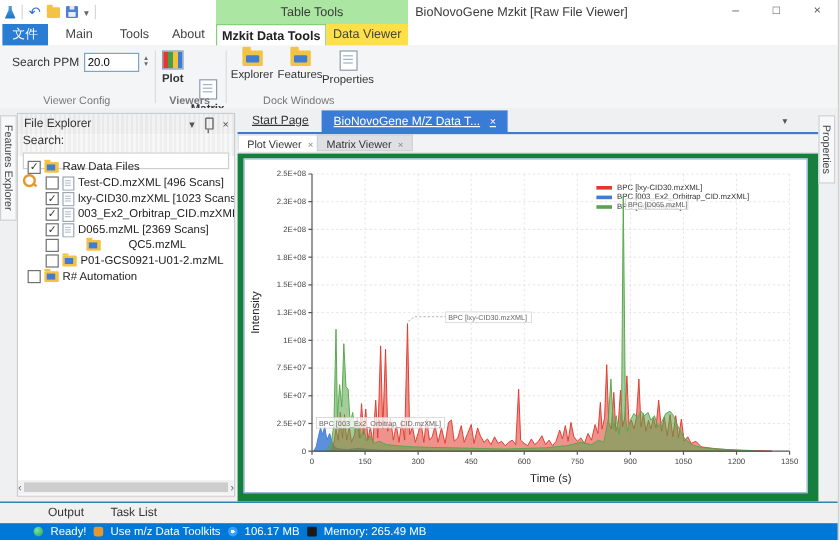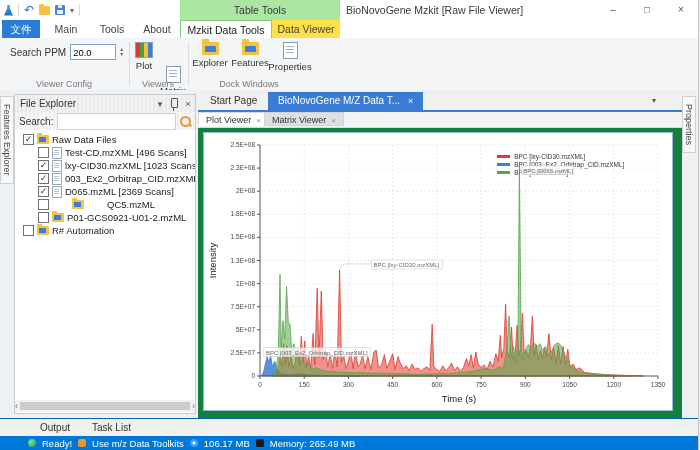--- a/index.html
+++ b/index.html
@@ -50,38 +50,38 @@
   .vstrip.left{left:0;}
   .vstrip.right{right:0;width:16px;}
   .vtab{writing-mode:vertical-rl;font-size:9px;color:#444;background:#f7f8f9;border:1px solid #d0d0d0;padding:7px 1px;margin-top:6px;white-space:nowrap;}
   
   .explorer{position:absolute;left:14px;top:4px;width:182px;height:320px;background:#fff;border:1px solid #c8cdd4;box-sizing:border-box;}
   .ex-title{position:absolute;left:0;top:0;right:0;height:17px;background:repeating-linear-gradient(90deg,#f2f2f2 0 2px,#e9e9e9 2px 4px);display:flex;align-items:center;font-size:10px;color:#333;padding-left:5px;box-sizing:border-box;}
   .ex-title .fill{flex:1;}
   .ex-title .tbtn{width:14px;text-align:center;color:#555;font-size:9px;}
   .pin{display:inline-block;width:5px;height:8px;border:1px solid #555;border-radius:1px;position:relative;}
   .pin:after{content:"";position:absolute;left:1px;bottom:-4px;width:1px;height:3px;background:#555;}
-  .ex-search{position:absolute;left:0;top:17px;right:0;height:18px;background:repeating-linear-gradient(90deg,#f7f7f7 0 2px,#efefef 2px 4px);display:flex;align-items:center;gap:4px;font-size:10px;color:#333;padding:0 4px;box-sizing:border-box;}
+  .ex-search{position:absolute;left:0;top:17px;right:0;height:18px;background:repeating-linear-gradient(90deg,#f7f7f7 0 2px,#efefef 2px 4px);display:flex;gap:4px;font-size:10px;color:#333;padding:0 4px;box-sizing:border-box;flex-direction:column;}
   .ex-search input{flex:1;height:13px;border:1px solid #cfcfcf;font-size:9px;min-width:10px;}
   .mag{width:7px;height:7px;border:2px solid #e8972e;border-radius:50%;position:relative;flex:0 0 auto;}
   .mag:after{content:"";position:absolute;left:6px;top:6px;width:4px;height:2px;background:#e8972e;transform:rotate(45deg);}
   .tree{position:absolute;left:0;top:36px;right:0;bottom:14px;overflow:hidden;padding-top:2px;}
   .trow{display:flex;align-items:center;height:13px;font-size:9.5px;color:#222;white-space:nowrap;overflow:hidden;}
   .cb{width:9px;height:9px;border:1px solid #707070;background:#fff;margin-right:3px;flex:0 0 auto;font-size:9px;line-height:8px;color:#333;text-align:center;}
   .tico-folder{width:12px;height:9px;background:#f5c344;border-radius:1px;position:relative;margin-right:3px;flex:0 0 auto;}
   .tico-folder:before{content:"";position:absolute;left:0;top:-2px;width:5px;height:2px;background:#f5c344;}
   .tico-folder:after{content:"";position:absolute;left:2px;top:2px;width:7px;height:5px;background:#3f7cd6;}
   .tico-file{width:8px;height:10px;background:#fff;border:1px solid #9aa7b5;position:relative;margin-right:3px;flex:0 0 auto;}
   .tico-file:before{content:"";position:absolute;left:1px;top:2px;width:5px;height:1px;background:#b9c6d4;box-shadow:0 2px 0 #b9c6d4,0 4px 0 #b9c6d4;}
   .hscroll{position:absolute;left:0;bottom:1px;right:0;height:12px;background:#f2f2f2;display:flex;align-items:center;font-size:9px;color:#666;}
   .hthumb{height:8px;background:#cdcdcd;flex:1;margin:0 2px;}
   
   .doc{position:absolute;left:198px;top:0;width:484px;height:328px;}
   .doctabs{position:absolute;left:0;top:2px;width:484px;height:18px;}
-  .dtab{position:absolute;top:0;height:18px;line-height:18px;font-size:10px;color:#333;padding:0 10px;}
+  .dtab{position:absolute;top:0;height:18px;line-height:18px;font-size:10px;color:#333;padding:0 10px;text-decoration:underline;}
   .dtab.active{background:#3a7bd5;color:#fff;}
   .dtab .x{margin-left:8px;font-size:9px;}
   .doclist{position:absolute;right:26px;top:4px;font-size:8px;color:#555;}
   .blueline{position:absolute;left:0;top:20px;width:484px;height:2px;background:#3a7bd5;}
   .subtabs{position:absolute;left:0;top:22px;width:484px;height:15px;background:#f2f3f5;border-bottom:1px solid #d8dbdf;}
   .stab{position:absolute;top:0;height:14px;line-height:14px;font-size:9px;color:#333;padding:0 7px;}
   .stab.active{background:#fff;border:1px solid #d8dbdf;border-bottom:1px solid #fff;box-sizing:border-box;}
   .stab.idle{background:#dde0e4;border:1px solid #cfd3d8;box-sizing:border-box;}
   .stab .x{margin-left:5px;color:#888;font-size:8px;}
   .content{position:absolute;left:0;top:38px;width:484px;height:290px;background:#15803d;}
@@ -120,38 +120,38 @@
       <div class="winbtn">□</div>
       <div class="winbtn">×</div>
     </div>
   </div>
 
   <div class="tabrow">
     <div class="rtab file" style="left:2px;width:38px;">文件</div>
     <div class="rtab" style="left:46px;width:40px;">Main</div>
     <div class="rtab" style="left:92px;width:40px;">Tools</div>
     <div class="rtab" style="left:136px;width:42px;">About</div>
-    <div class="rtab ctx sel" style="left:180px;width:92px;">Mzkit Data Tools</div>
+    <div class="rtab ctx sel" style="left:180px;width:92px;font-weight:bold;">Mzkit Data Tools</div>
     <div class="rtab ctx" style="left:272px;width:68px;">Data Viewer</div>
   </div>
 
   <div class="ribbon">
     <div class="rgroup" style="left:0;width:128px;">
       <div class="sppm">
         <span>Search PPM</span>
         <input value="20.0" style="">
         <span class="spin">
             <span>▴</span>
             <span>▾</span>
           </span>
       </div>
       <div class="cap">Viewer Config</div>
     </div>
     <div class="gsep" style="left:129px;"></div>
-    <div class="rgroup" style="left:130px;width:56px;">
+    <div class="rgroup" style="left:130px;width:56px;font-weight:bold;">
       <div class="rbtn" style="left:-3px;">
         <div class="ric ic-plot"></div>
         <span>Plot</span>
       </div>
       <div class="rbtn" style="left:26px;margin-top:24px;">
         <div class="ric ic-page"></div>
         <span>Matrix</span>
       </div>
       <div class="cap">Viewers</div>
     </div>

